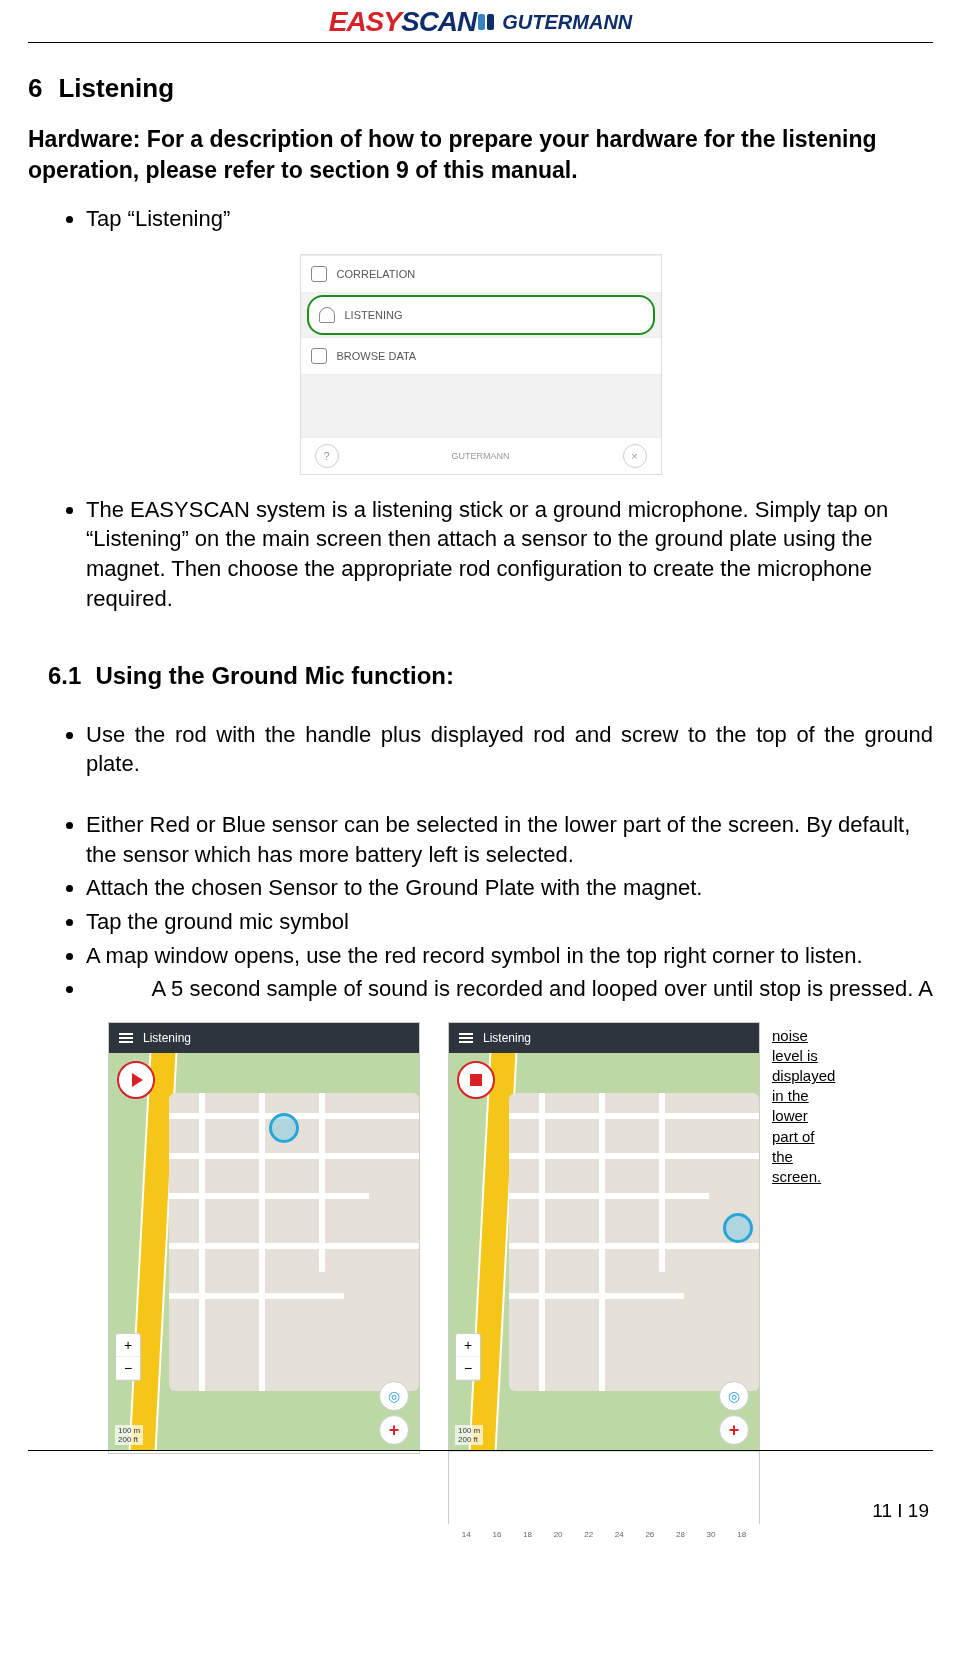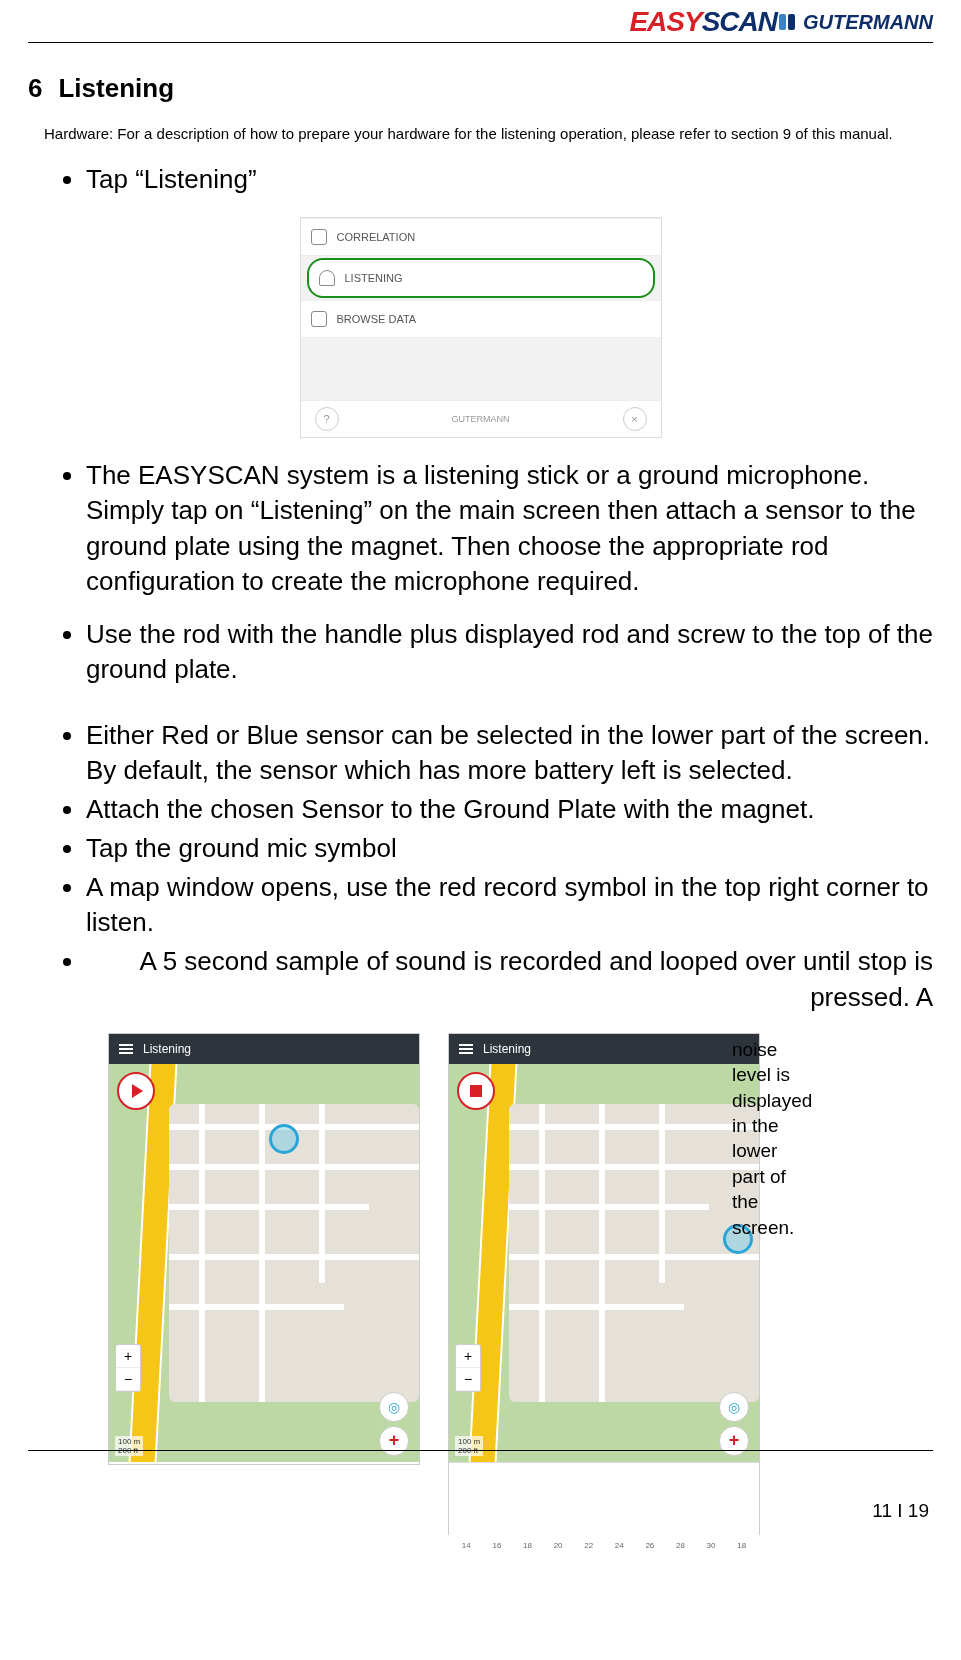--- a/index.html
+++ b/index.html
@@ -9,21 +9,21 @@
     background: #fff;
     color: #000;
     width: 961px;
   }
   .page {
     padding: 0 28px 20px 28px;
     position: relative;
   }
   .header-bar {
     display: flex;
-    justify-content: flex-end;
+    justify-content: center;
     align-items: center;
     padding: 6px 0 4px 0;
     border-bottom: 1px solid #000;
     margin-bottom: 30px;
   }
   .logo-left {
     font-family: Arial, sans-serif;
     font-size: 28px;
     font-weight: bold;
     font-style: italic;
@@ -64,31 +64,32 @@
     font-family: Arial, sans-serif;
   }
   h1.section-title .num { margin-right: 16px; }
   h2.subsection-title {
     font-size: 24px;
     font-weight: bold;
     margin: 48px 0 30px 20px;
   }
   h2.subsection-title .num { margin-right: 14px; }
   p.body {
-    font-size: 15px;
+    font-size: 23px;
     line-height: 1.35;
-    margin: 10px 16px;
+    margin: 10px 0;
+    font-weight: bold;
   }
   ul.bullets {
     list-style: disc;
     padding-left: 58px;
     margin: 18px 0;
   }
   ul.bullets li {
-    font-size: 26px;
+    font-size: 22px;
     line-height: 1.35;
     margin-bottom: 4px;
   }
   ul.bullets.justify li { text-align: justify; }
   .screenshot-menu {
     width: 360px;
     margin: 20px auto 20px auto;
     border: 1px solid #ddd;
     background: #f2f2f2;
     font-size: 11px;
@@ -212,22 +213,22 @@
     flex-direction:column;
   }
   .noise-strip .bar { flex:1;background:#3b82c4; }
   .noise-strip .bar.red { background:#d92027; }
   .noise-strip .labels {
     position:absolute;left:0;right:0;bottom:1px;display:flex;
     font-size:8px;color:#666;padding:0 4px;gap:4px;
   }
   .noise-strip .labels span{flex:1;text-align:center;}
   .side-text {
-    position:absolute; left:704px; top:4px; width:62px;
-    font-size:19px; line-height:1.34;
+    position:absolute; left:744px; top:4px; width:62px;
+    font-size:15px; line-height:1.34;text-decoration:underline;
   }
   .page-footer-line {
     position:absolute; left:28px; right:28px; top:1450px;
     border-top:1px solid #000;
   }
   .page-number {
     position:absolute; right:32px; top:1500px; font-size:19px;
   }
 </style>
 </head>
@@ -273,20 +274,23 @@
       <span class="circ">?</span>
       <span>GUTERMANN</span>
       <span class="circ">×</span>
     </div>
   </div>
 
   <ul class="bullets">
     <li>The EASYSCAN system is a listening stick or a ground microphone. Simply tap on “Listening” on the main screen then attach a sensor to the ground plate using the magnet. Then choose the appropriate rod configuration to create the microphone required.</li>
   </ul>
 
+  <h2 class="subsection-title">
+    <span class="num">6.1</span><span>Using the Ground Mic function:</span>
+  </h2>
 
   <ul class="bullets justify">
     <li>Use the rod with the handle plus displayed rod and screw to the top of the ground plate.</li>
     <li style="text-align:left;margin-top:31px;">Either Red or Blue sensor can be selected in the lower part of the screen. By default, the sensor which has more battery left is selected.</li>
     <li style="text-align:left;">Attach the chosen Sensor to the Ground Plate with the magnet.</li>
     <li style="text-align:left;">Tap the ground mic symbol</li>
     <li style="text-align:left;">A map window opens, use the red record symbol in the top right corner to listen.</li>
     <li style="text-align:right;">A 5 second sample of sound is recorded and looped over until stop is pressed. A</li>
   </ul>
 

